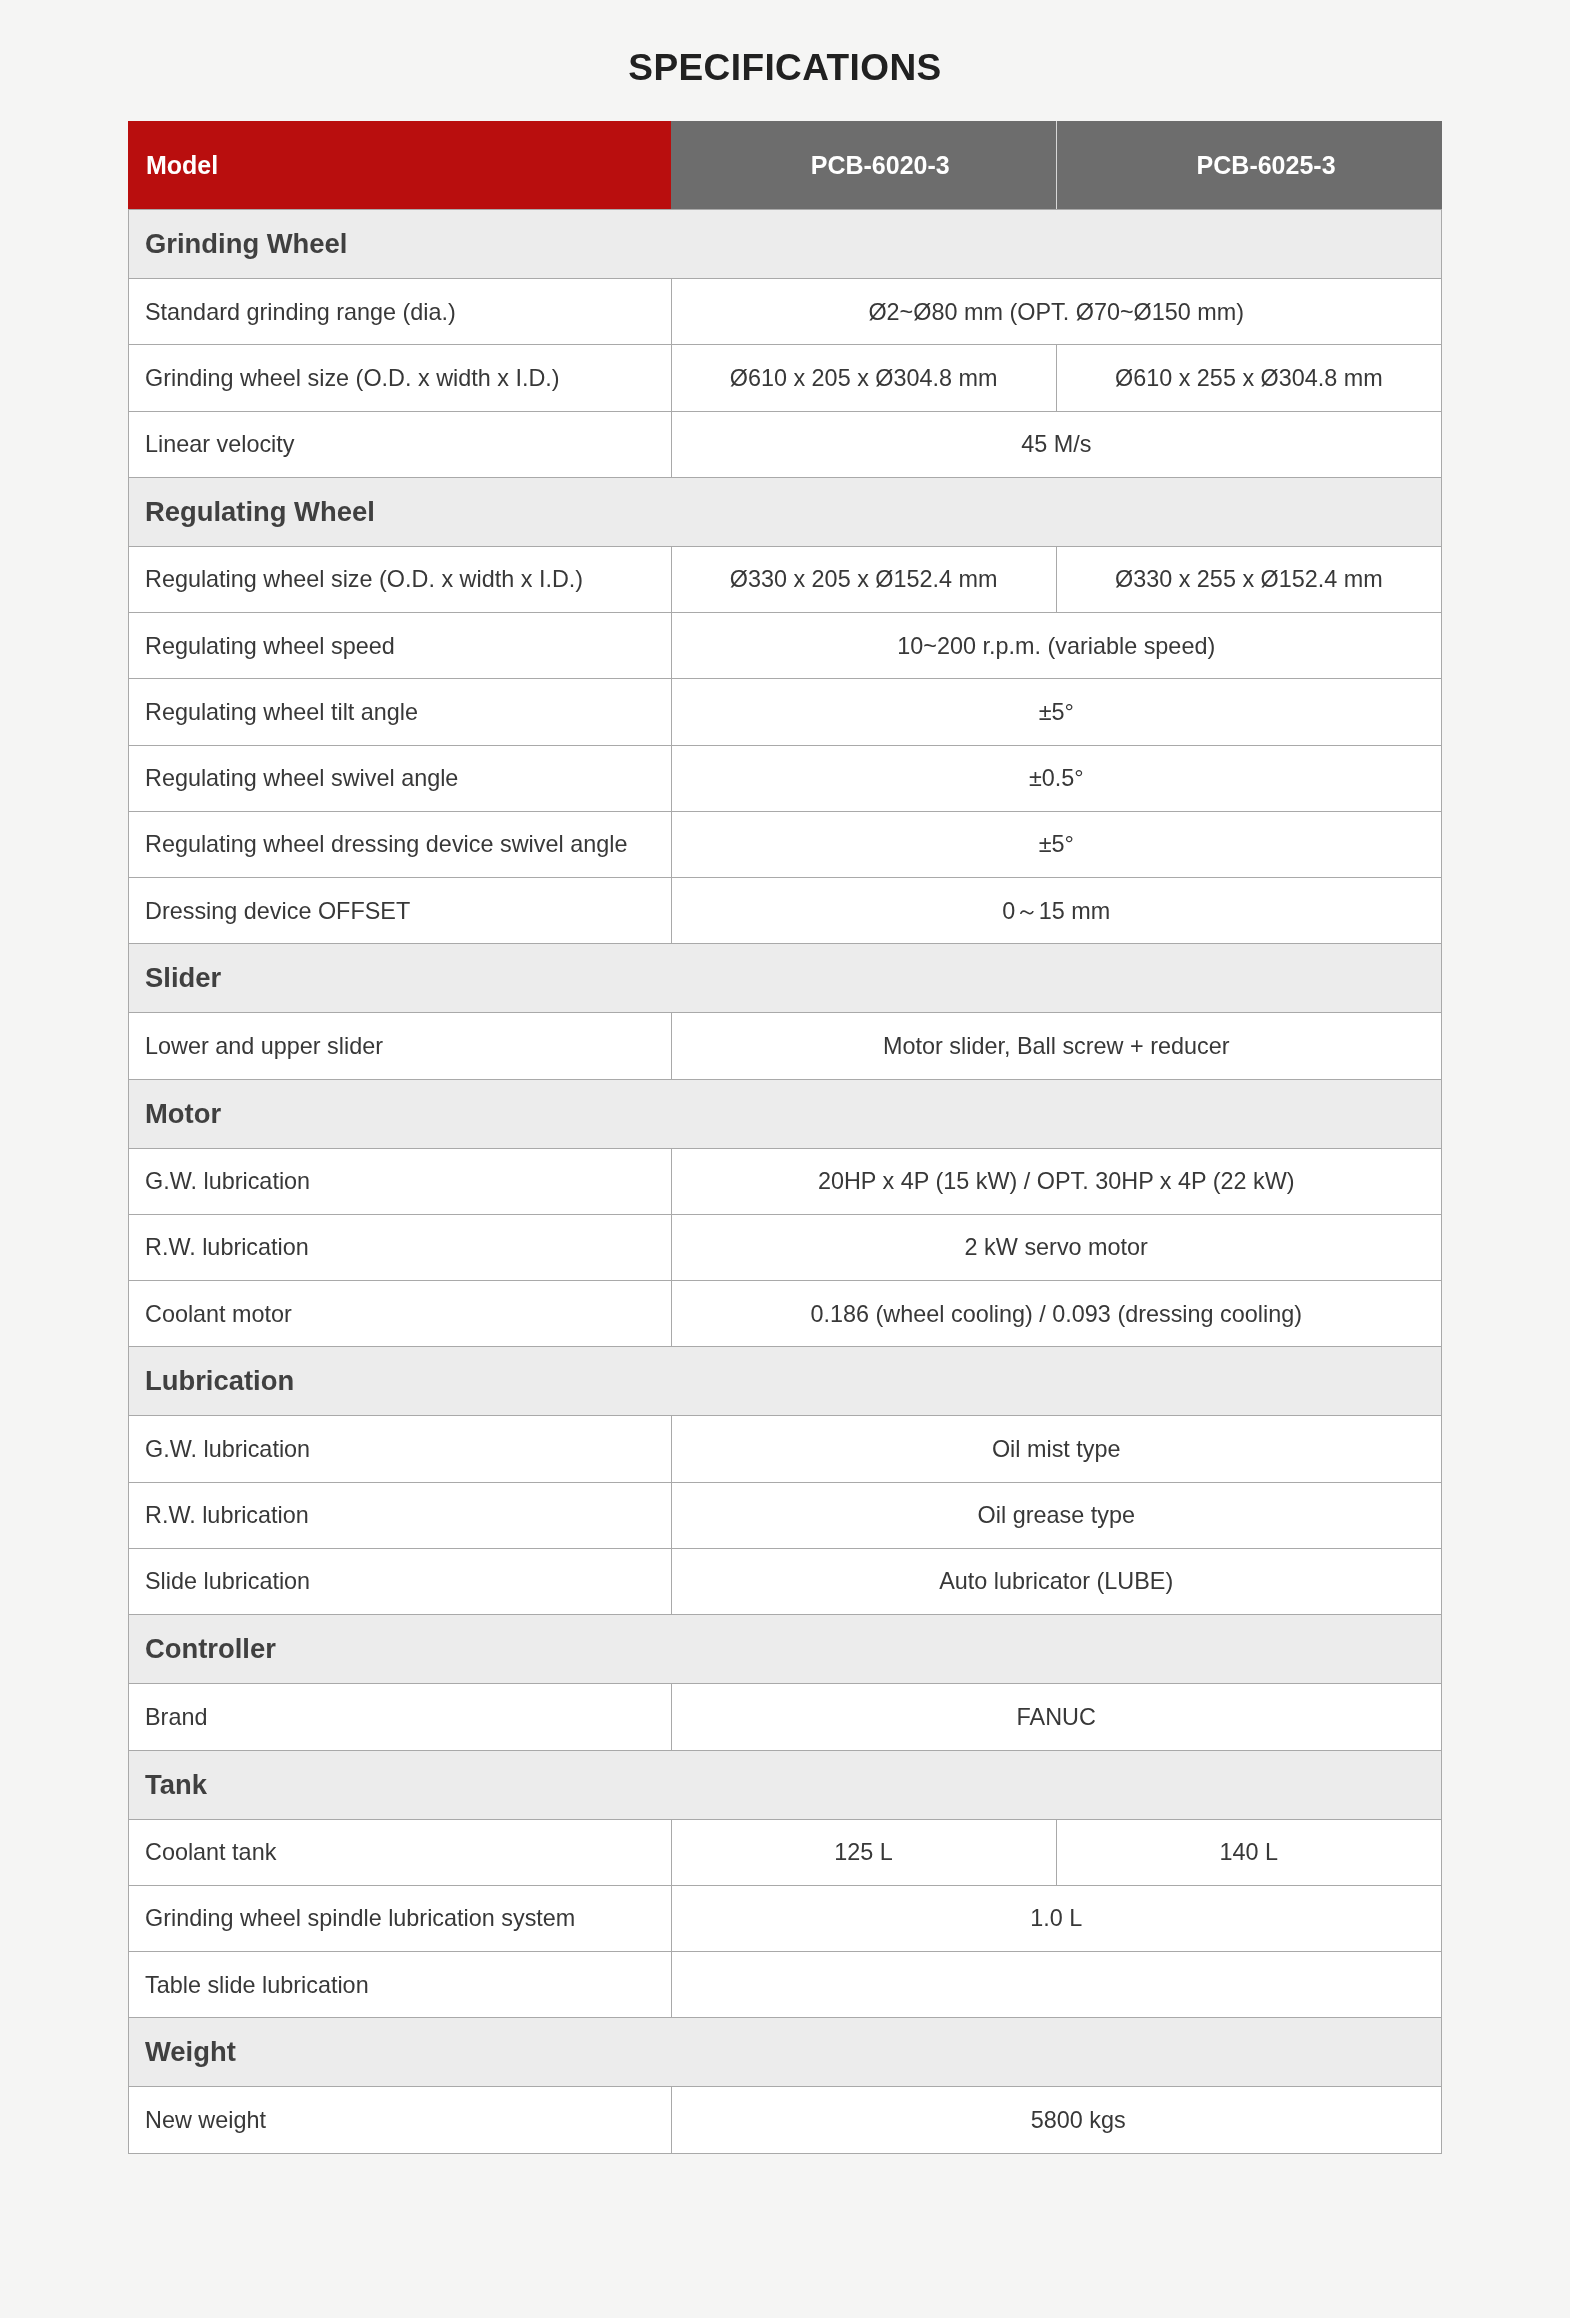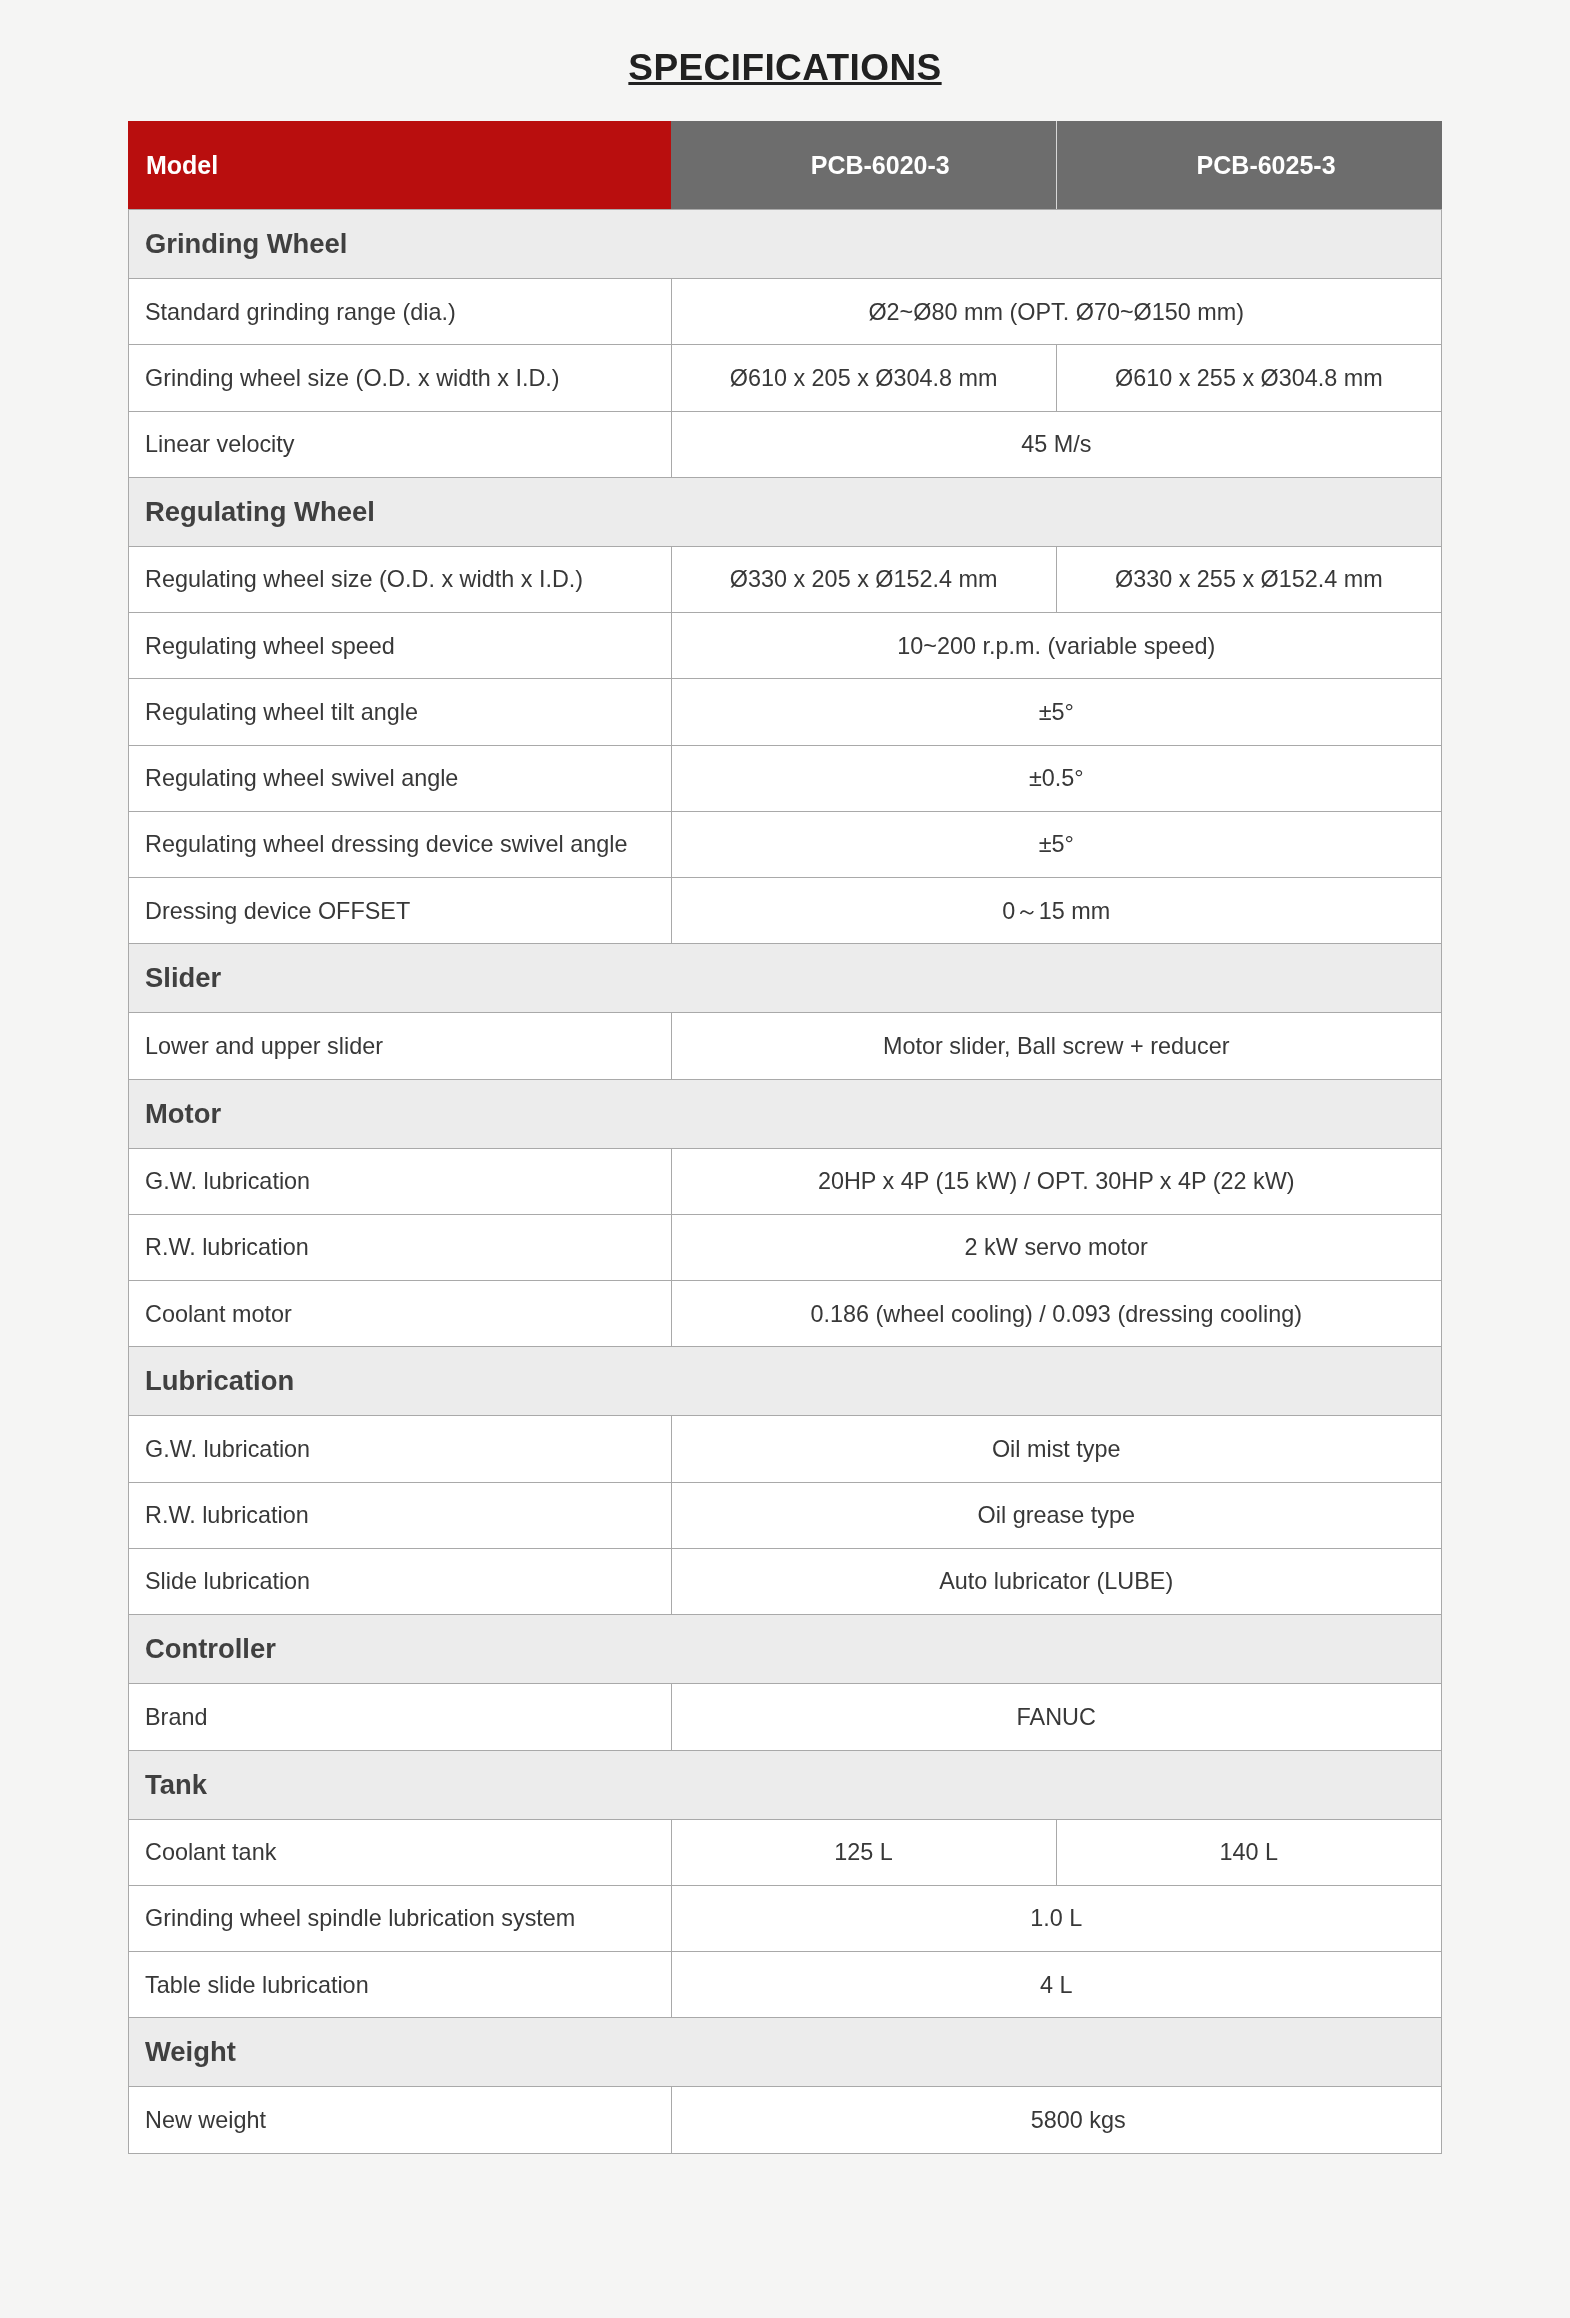--- a/index.html
+++ b/index.html
@@ -24,21 +24,20 @@
   body { width: 1570px; padding-bottom: 27.4px; }
 
   .page-title {
     text-align: center;
     font-size: 37px;
     font-weight: bold;
     color: var(--title-text);
     padding-top: 47px;
     margin-bottom: 32px;
     letter-spacing: 0.4px;
-    text-decoration: underline;
   }
 
   .spec-table {
     width: 1314px;
     margin: 0 auto;
   }
 
   
   .header-row { display: flex; height: 88px; }
   .header-cell {
@@ -210,21 +209,20 @@
       <div class="cell label">Coolant tank</div>
       <div class="cell value">125 L</div>
       <div class="cell value">140 L</div>
     </div>
     <div class="data-row">
       <div class="cell label">Grinding wheel spindle lubrication system</div>
       <div class="cell value">1.0 L</div>
     </div>
     <div class="data-row">
       <div class="cell label">Table slide lubrication</div>
-      <div class="cell value">4 L</div>
     </div>
     <div class="section-row">
       <div class="section-title">Weight</div>
     </div>
     <div class="data-row">
       <div class="cell label">New weight</div>
       <div class="cell value">5800 kgs</div>
     </div>
   </div>
 

